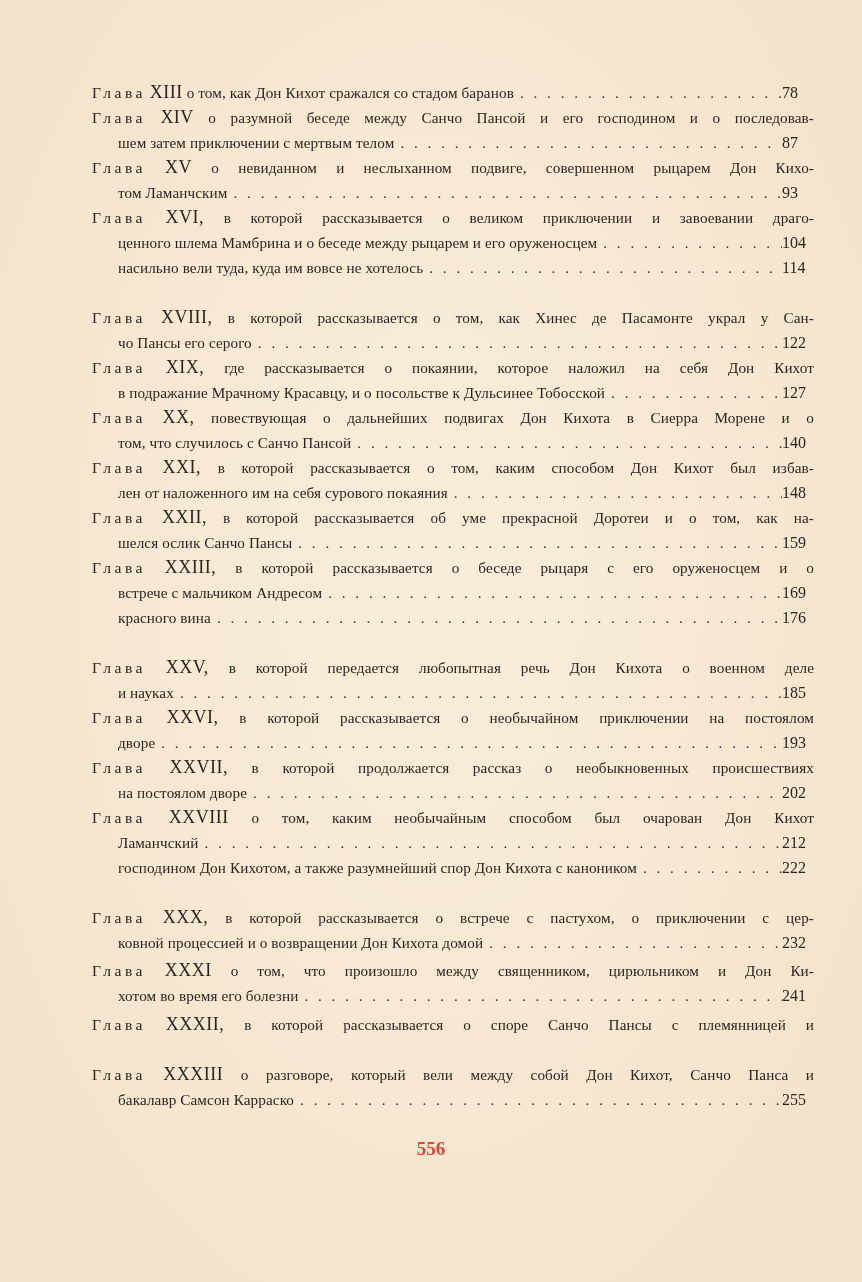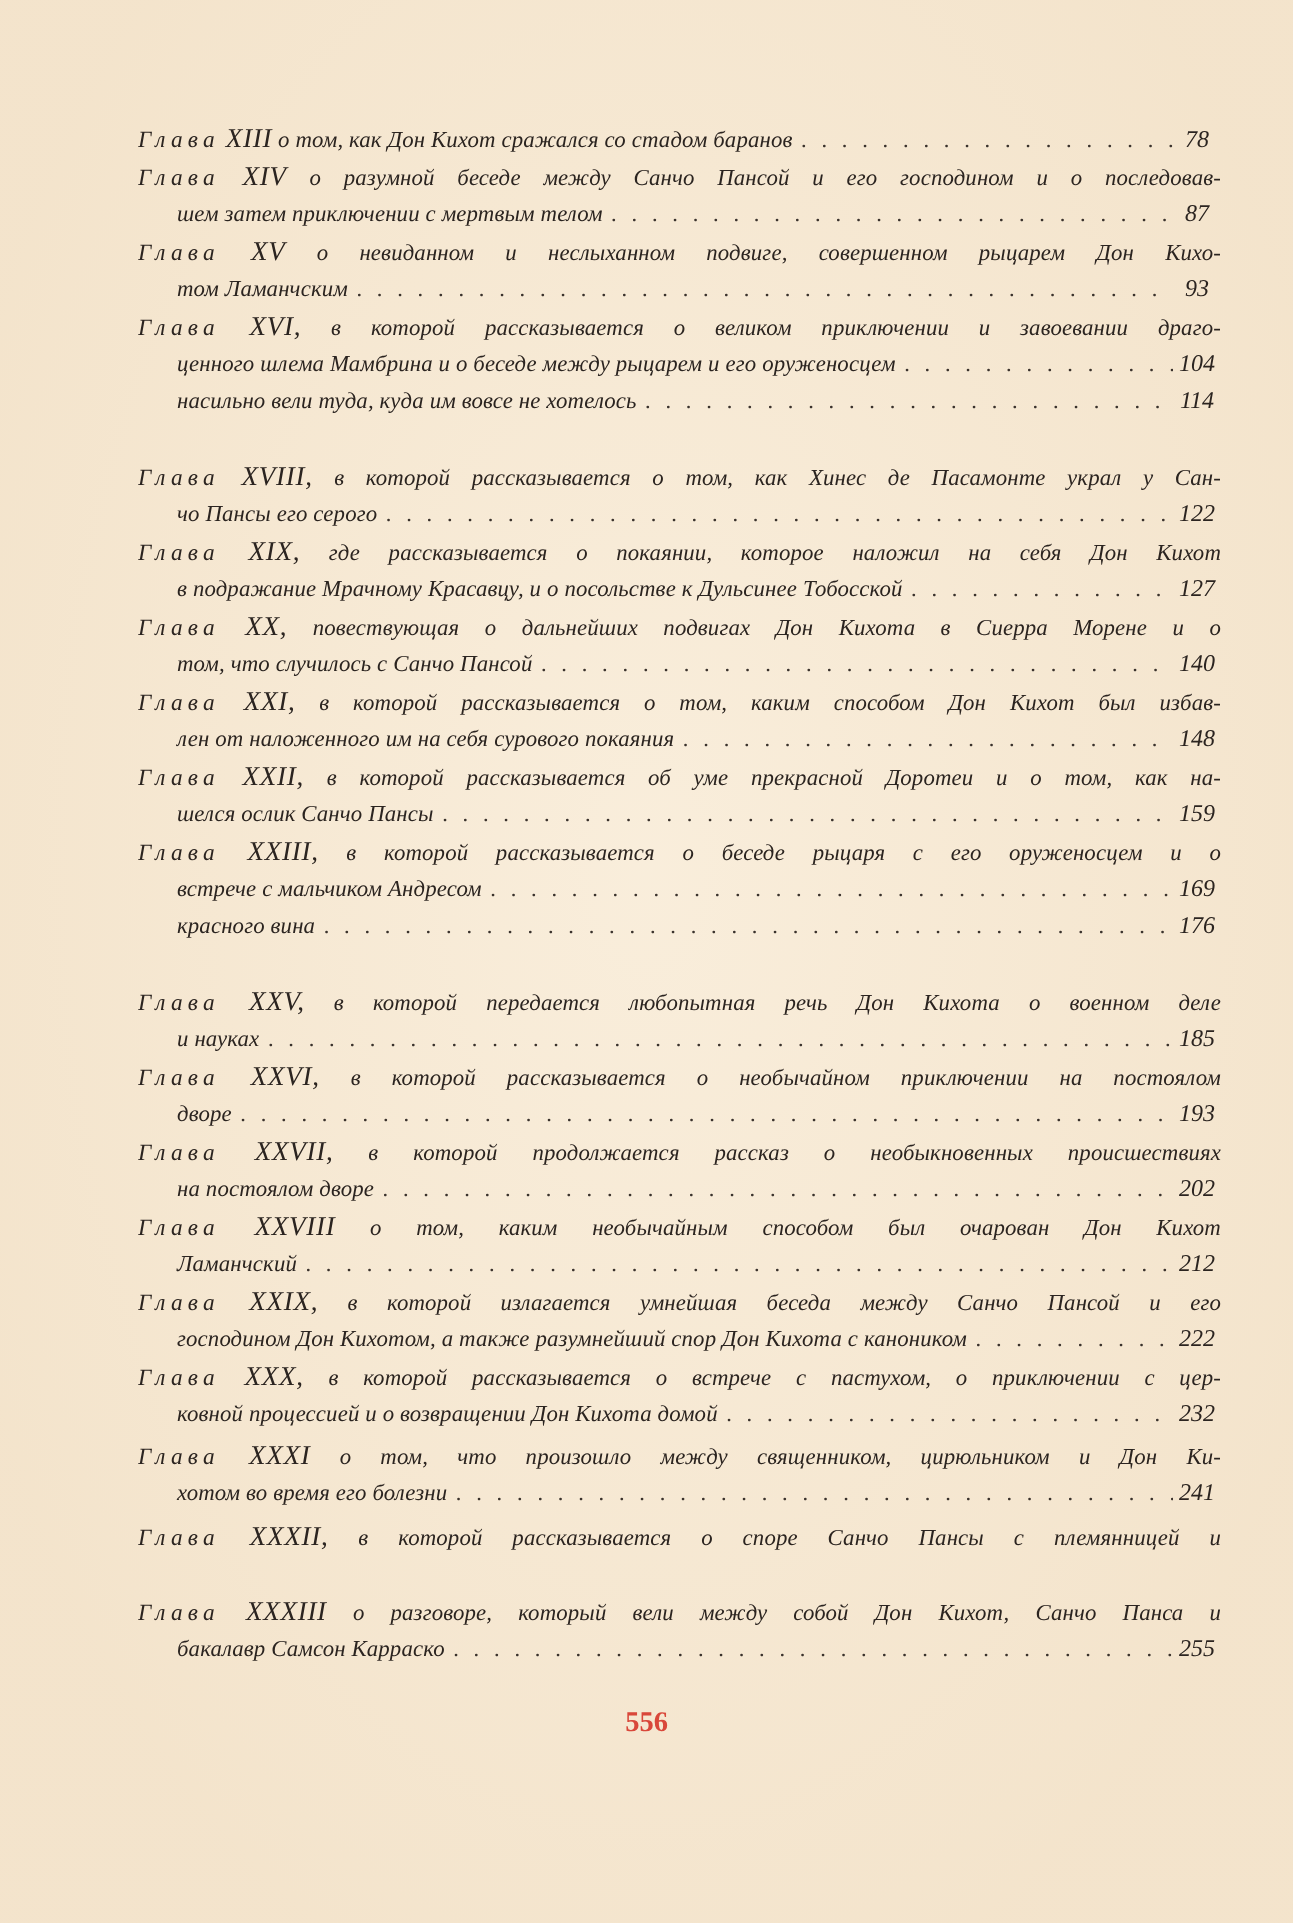--- a/index.html
+++ b/index.html
@@ -18,40 +18,39 @@
   .toc {
     position: absolute; left: 92px; top: 80px; width: 722px;
   }
   .entry { position: relative; }
   .line {
     position: relative;
     height: 25px; line-height: 25px;
     font-size: 15.2px;
     white-space: nowrap;
     overflow: hidden;
-    font-style: italic;
   }
   .line.first { padding-left: 0; }
   .line.cont { padding-left: 26px; }
   .label { letter-spacing: 3.5px; font-size: 15.5px; }
   .roman { font-size: 18px; letter-spacing: 0.5px; }
   .text { letter-spacing: 0.1px; }
   .line.last { display: flex; align-items: baseline; }
   .line.last .text { flex: 0 0 auto; }
   .dots {
     flex: 1 1 auto; overflow: hidden; white-space: nowrap;
     letter-spacing: 0; padding: 0 6px;
     color: #3a322c;
   }
   .dots::before {
     content: ". . . . . . . . . . . . . . . . . . . . . . . . . . . . . . . . . . . . . . . . . . . . . . . . . . . . . . . . . . . . . . . . . . . . . . . . . . . . . . . . . . . . . . . . . . . . . . . . . . .";
     word-spacing: 6px;
   }
   .pnum {
-    flex: 0 0 auto; min-width: 32px; text-align: center;
+    flex: 0 0 auto; min-width: 32px; text-align: left;
     font-size: 16px;
   }
   .page-number {
     position: absolute; left: 0; width: 862px; top: 1138px;
     text-align: center;
     font-size: 19px; font-weight: bold;
     color: #d9473a;
     font-family: "Liberation Serif", serif;
   }
 </style>
@@ -180,21 +179,20 @@
     </div>
     <div class="entry" style="position: absolute; left: 0px; right: 0px; top: 725px;">
       <div class="line first" style="text-align: justify; text-align-last: justify; white-space: normal; height: 25px;"><span class="text"><span class="label">Глава</span> <span class="roman">XXVIII</span> <span>о том, каким необычайным способом был очарован Дон Кихот</span></span></div>
       <div class="line cont last">
         <span class="text"><span>Ламанчский</span></span>
         <span class="dots"></span>
         <span class="pnum">212</span>
       </div>
     </div>
     <div class="entry" style="position: absolute; left: 0px; right: 0px; top: 775px;">
-      <div class="line first" style="text-align: justify; text-align-last: justify; white-space: normal; height: 25px;"><span class="text"><span class="label">Глава</span> <span class="roman">XXIX,</span> <span>в которой излагается умнейшая беседа между Санчо Пансой и его</span></span></div>
       <div class="line cont last">
         <span class="text"><span>господином Дон Кихотом, а также разумнейший спор Дон Кихота с каноником</span></span>
         <span class="dots"></span>
         <span class="pnum">222</span>
       </div>
     </div>
     <div class="entry" style="position: absolute; left: 0px; right: 0px; top: 825px;">
       <div class="line first" style="text-align: justify; text-align-last: justify; white-space: normal; height: 25px;"><span class="text"><span class="label">Глава</span> <span class="roman">XXX,</span> <span>в которой рассказывается о встрече с пастухом, о приключении с цер-</span></span></div>
       <div class="line cont last">
         <span class="text"><span>ковной процессией и о возвращении Дон Кихота домой</span></span>

